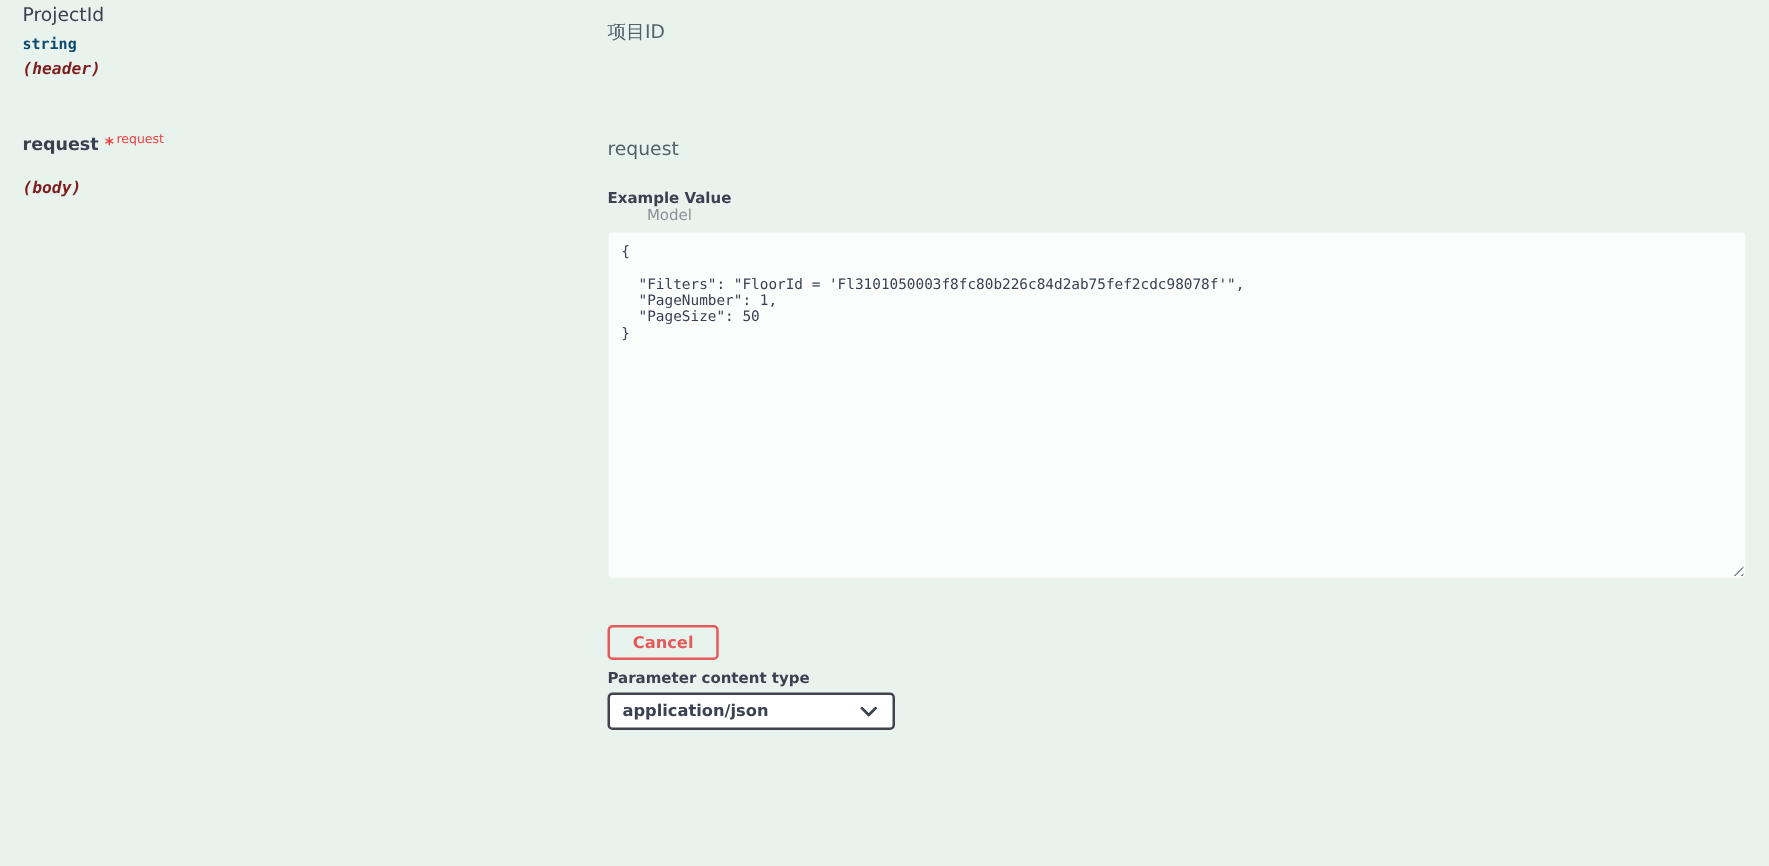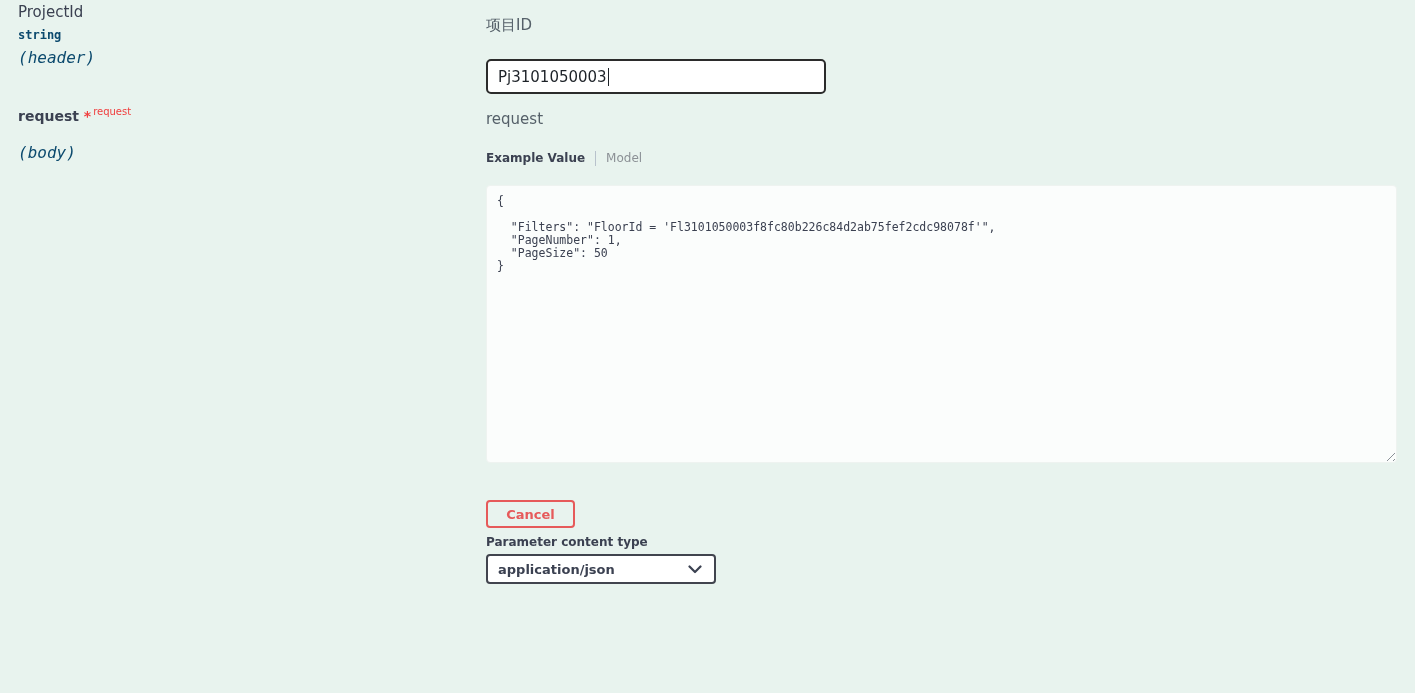--- a/index.html
+++ b/index.html
@@ -9,39 +9,39 @@
     background: #e8f3ee;
     color: #3b4151;
     position: relative;
   }
   .page { position: relative; width: 1415px; height: 693px; }
 
   
   .param-name      { position: absolute; left: 18px; top: 3px;  font-size: 15px; color: #3b4151; }
   .param-type      { position: absolute; left: 18px; top: 28px; font-family: "DejaVu Sans Mono", monospace; font-size: 12px; font-weight: bold; color: #0c4a6e; }
   .param-location-header { position: absolute; left: 18px; top: 48px; }
-  .param-location  { font-family: "DejaVu Sans Mono", monospace; font-style: italic; font-size: 16px; color: #0c4a6e; }
+  .param-location  { font-family: "DejaVu Sans Mono", monospace; font-style: italic; font-size: 13px; color: #7f1d1d; font-weight: bold; }
   .param-request   { position: absolute; left: 18px; top: 108px; font-size: 14px; font-weight: bold; color: #3b4151; }
   .param-star      { color: #f03e3e; font-weight: bold; }
   .param-required  { color: #f03e3e; font-size: 10px; font-weight: normal; vertical-align: top; position: relative; top: -2px; margin-left: 2px; }
   .param-location-body { position: absolute; left: 18px; top: 143px; }
 
   
   .field-label-projectid { position: absolute; left: 486px; top: 16px;  font-size: 15px; color: #556069; }
   .field-label-request   { position: absolute; left: 486px; top: 110px; font-size: 15px; color: #556069; }
 
   .text-input {
     position: absolute; left: 486px; top: 59px; width: 340px; height: 35px;
     background: #ffffff; border: 2px solid #2b2b2b; border-radius: 5px;
     display: flex; align-items: center; padding-left: 10px;
     font-size: 15px; color: #1d2228;
   }
   .caret { display: inline-block; width: 1px; height: 18px; background: #1d2228; margin-left: 1px; }
 
-  .tabs { position: absolute; left: 486px; top: 151px; display: flex; align-items: flex-start; height: 18px; }
+  .tabs { position: absolute; left: 486px; top: 151px; display: flex; align-items: center; height: 18px; flex-direction: column; }
   .tab-example { font-size: 12px; font-weight: bold; color: #3b4151; cursor: pointer; }
   .tab-divider { width: 1px; height: 15px; background: #b8c2cc; margin: 0 10px; }
   .tab-model   { font-size: 12px; color: #8c9196; cursor: pointer; }
 
   .code-block {
     position: absolute; left: 486px; top: 185px; width: 911px; height: 278px;
     background: #fbfdfc; border: 1px solid #eef3f0; border-radius: 4px;
     padding: 9px 10px;
     font-family: "DejaVu Sans Mono", "Liberation Mono", monospace;
     font-size: 11.5px; line-height: 13px; color: #3b4151;
@@ -91,24 +91,20 @@
 
   <div class="param-name">ProjectId</div>
   <div class="param-type">string</div>
   <div class="param-location-header param-location">(header)</div>
 
   <div class="param-request"><span>request</span> <span class="param-star">*</span><span class="param-required">request</span></div>
   <div class="param-location-body param-location">(body)</div>
 
   <div class="field-label-projectid">项目ID</div>
 
-  <div class="text-input">
-      <span>Pj3101050003</span>
-      <span class="caret"></span>
-    </div>
 
   <div class="field-label-request">request</div>
 
   <div class="tabs">
     <span class="tab-example">Example Value</span>
     <span class="tab-divider"></span>
     <span class="tab-model">Model</span>
   </div>
 
   <pre class="code-block">{

